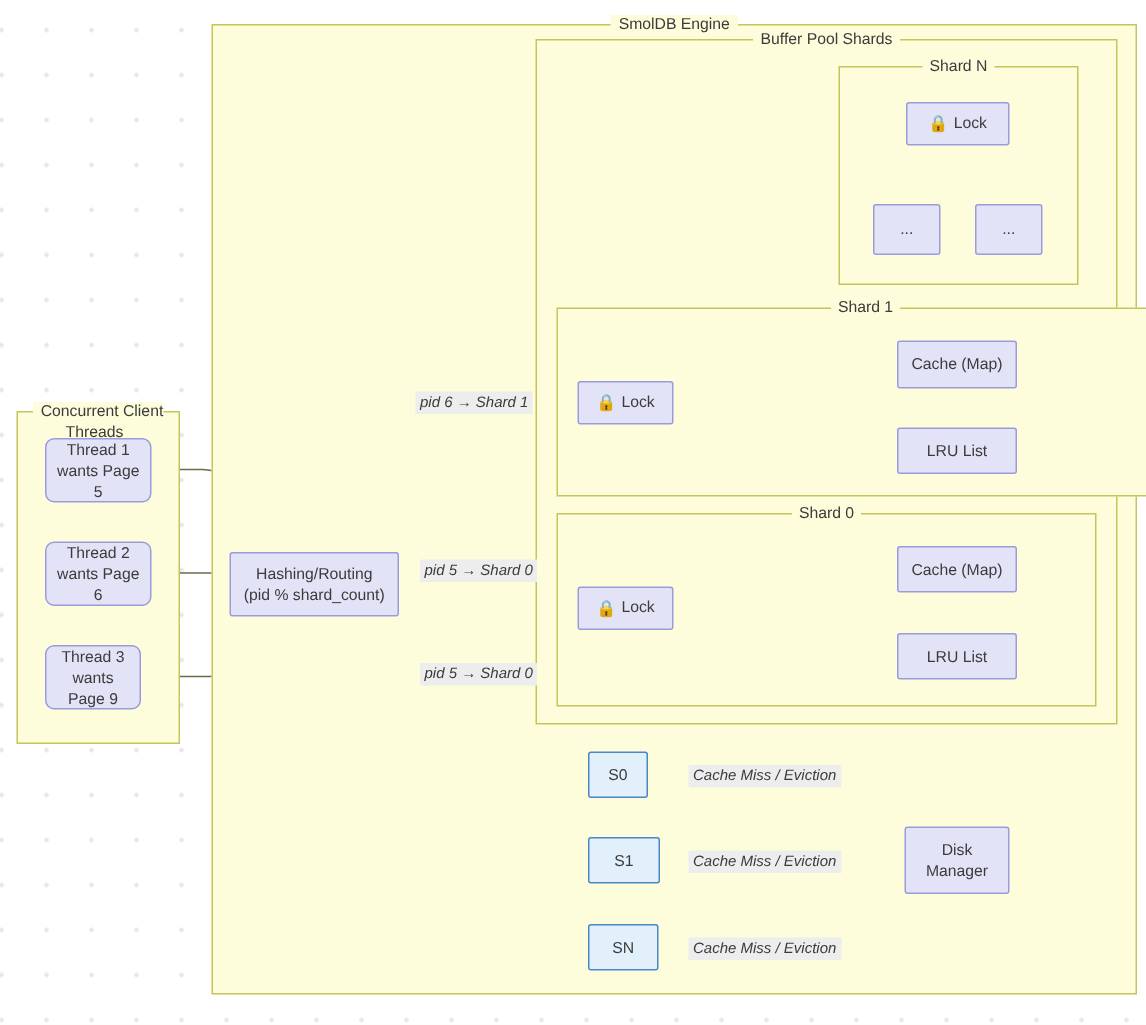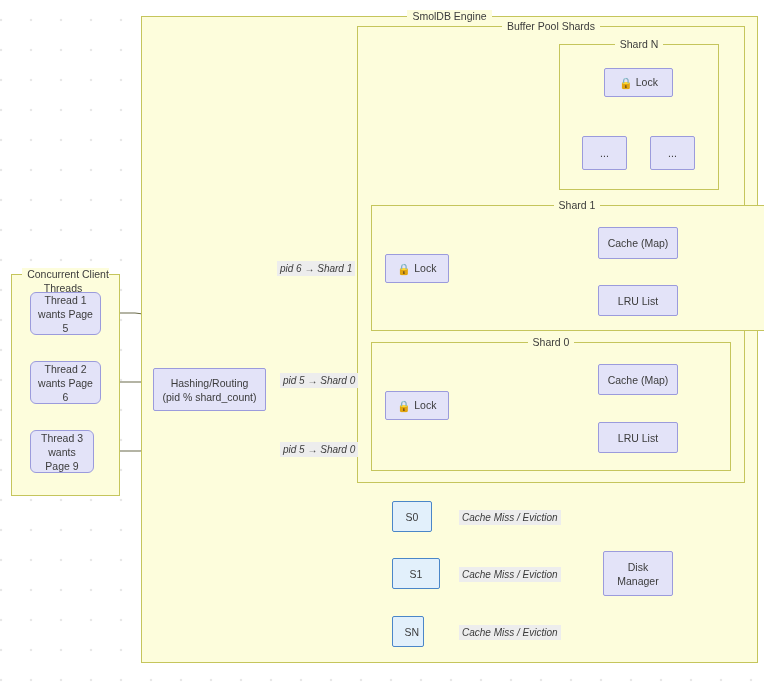--- a/index.html
+++ b/index.html
@@ -265,21 +265,21 @@
   </div>
 
   <div class="node blu" style="left:392px; top:501px; width:40px; height:31px;">
     <div class="inner">S0</div>
   </div>
 
   <div class="node blu" style="left:392px; top:558px; width:48px; height:31px;">
     <div class="inner">S1</div>
   </div>
 
-  <div class="node blu" style="left:392px; top:616px; width:32px; height:31px;justify-content:flex-end;">
+  <div class="node blu" style="left:392px; top:616px; width:47px; height:31px;">
     <div class="inner">SN</div>
   </div>
 
   <div class="node lav" style="left:603px; top:551px; width:70px; height:45px;">
     <div class="inner">
       <span>Disk</span><br>
       <span>Manager</span>
     </div>
   </div>
 

